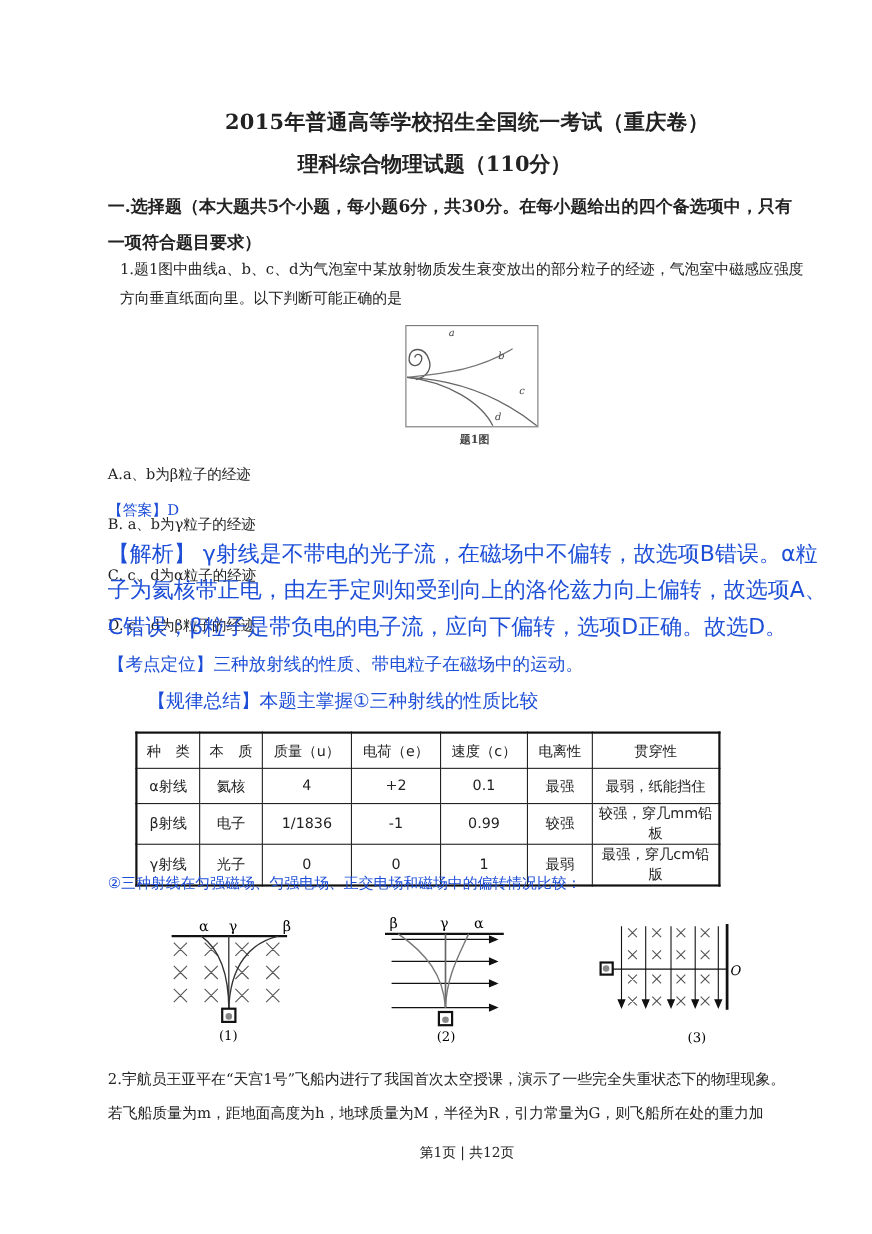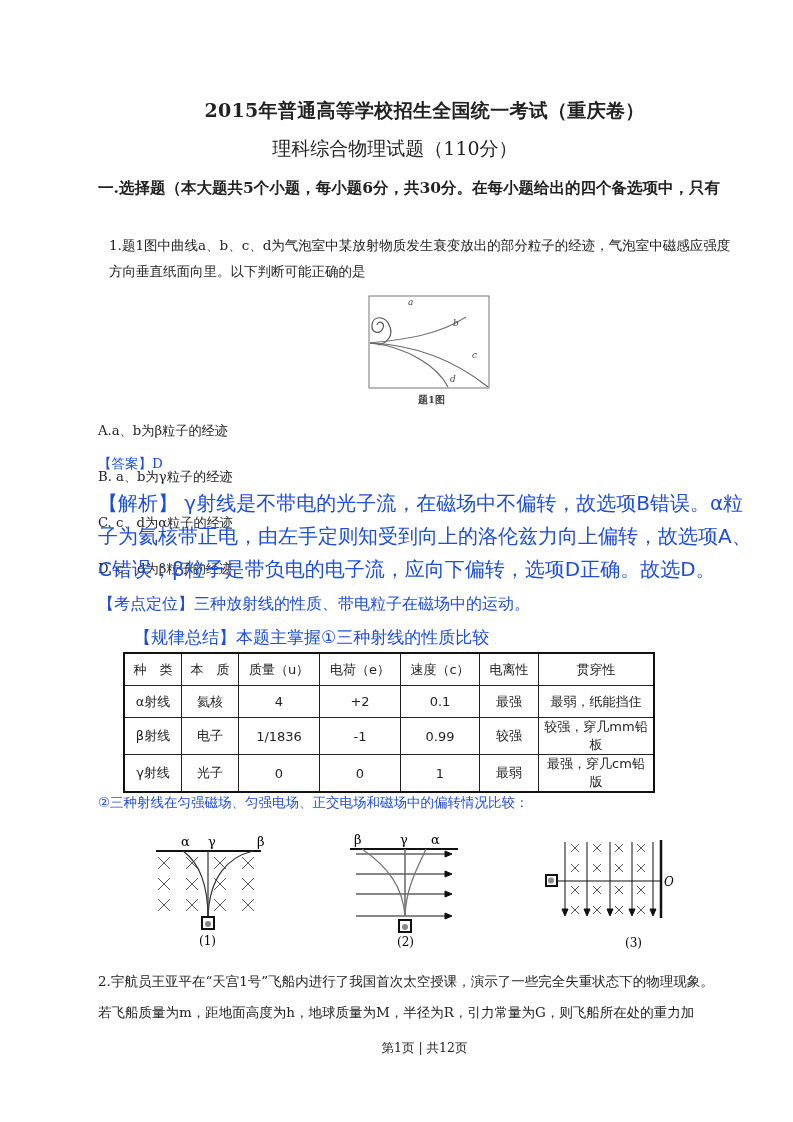--- a/index.html
+++ b/index.html
@@ -1,44 +1,45 @@
 <!DOCTYPE html>
 <html><head>
 <meta charset="utf-8">
 <style>
   html, body { margin: 0; padding: 0; background: #ffffff; }
   body { width: 793px; height: 1122px; position: relative; overflow: hidden;
          font-family: "DejaVu Serif", "Liberation Serif", serif; color: #222; }
   .abs { position: absolute; padding-left: 28px; }
   .title1 { top: 98px; left: 0; width: 793px; text-align: center; font-size: 19px; font-weight: bold; letter-spacing: 0.3px; }
-  .title2 { top: 136px; left: 0; width: 734px; text-align: center; font-size: 19px; font-weight: normal; }
+  .title2 { top: 136px; left: 0; width: 734px; text-align: center; font-size: 19px; font-weight: bold; }
   .sect { left: 70px; width: 660px; font-size: 15.5px; font-weight: bold; line-height: 32px; top: 172px; }
   .q1 { left: 81px; width: 660px; font-size: 13.5px; line-height: 26px; top: 232px; }
   .red { color: #1d4ed8; }
   .opts { left: 70px; top: 422px; width: 670px; font-size: 13.2px; display: flex; gap: 28px; white-space: nowrap; flex-direction: column; }
   .answer { left: 70px; top: 455px; font-size: 13.5px; }
   .analysis { left: 70px; top: 487px; width: 660px; font-size: 20px; line-height: 33px; font-family: "DejaVu Sans", "Liberation Sans", sans-serif; }
   .kaodian { left: 70px; top: 594px; font-size: 16px; font-family: "DejaVu Sans", "Liberation Sans", sans-serif; }
   .guilv { left: 70px; top: 626px; font-size: 17px; font-family: "DejaVu Sans", "Liberation Sans", sans-serif; margin-left: 36px; }
   table.props { position: absolute; left: 123px; top: 652px; border-collapse: collapse; font-size: 13px;
                 font-family: "DejaVu Sans", "Liberation Sans", sans-serif; }
   table.props td { border: 1px solid #222; height: 31px; text-align: center; padding: 0 4px; }
-  table.props { border: 2px solid #111; }
+  table.props { border: 2px solid #111; margin-top: 13px; }
   .cmp { left: 70px; top: 794px; font-size: 13.5px; font-family: "DejaVu Sans", "Liberation Sans", sans-serif; }
   .q2 { left: 70px; top: 966px; width: 670px; font-size: 13.5px; line-height: 31px; }
   .footer { left: 0; top: 1040px; width: 793px; text-align: center; font-size: 12.5px; }
 </style>
 </head>
 <body>
 
 <div class="abs title1">2015年普通高等学校招生全国统一考试（重庆卷）</div>
 <div class="abs title2">理科综合物理试题（110分）</div>
 
 <div class="abs sect">
   <div>一.选择题（本大题共5个小题，每小题6分，共30分。在每小题给出的四个备选项中，只有</div>
+  <div>一项符合题目要求）</div>
 </div>
 
 <div class="abs q1">
   <div>1.题1图中曲线a、b、c、d为气泡室中某放射物质发生衰变放出的部分粒子的经迹，气泡室中磁感应强度</div>
   <div>方向垂直纸面向里。以下判断可能正确的是</div>
 </div>
 
 <div class="abs" style="left:340px; top:295px; width:124px; height:112px;">
   <svg width="124" height="112" viewBox="0 0 124 112">
     <rect x="1" y="1" width="120" height="92" fill="#fff" stroke="#777" stroke-width="1"></rect>

